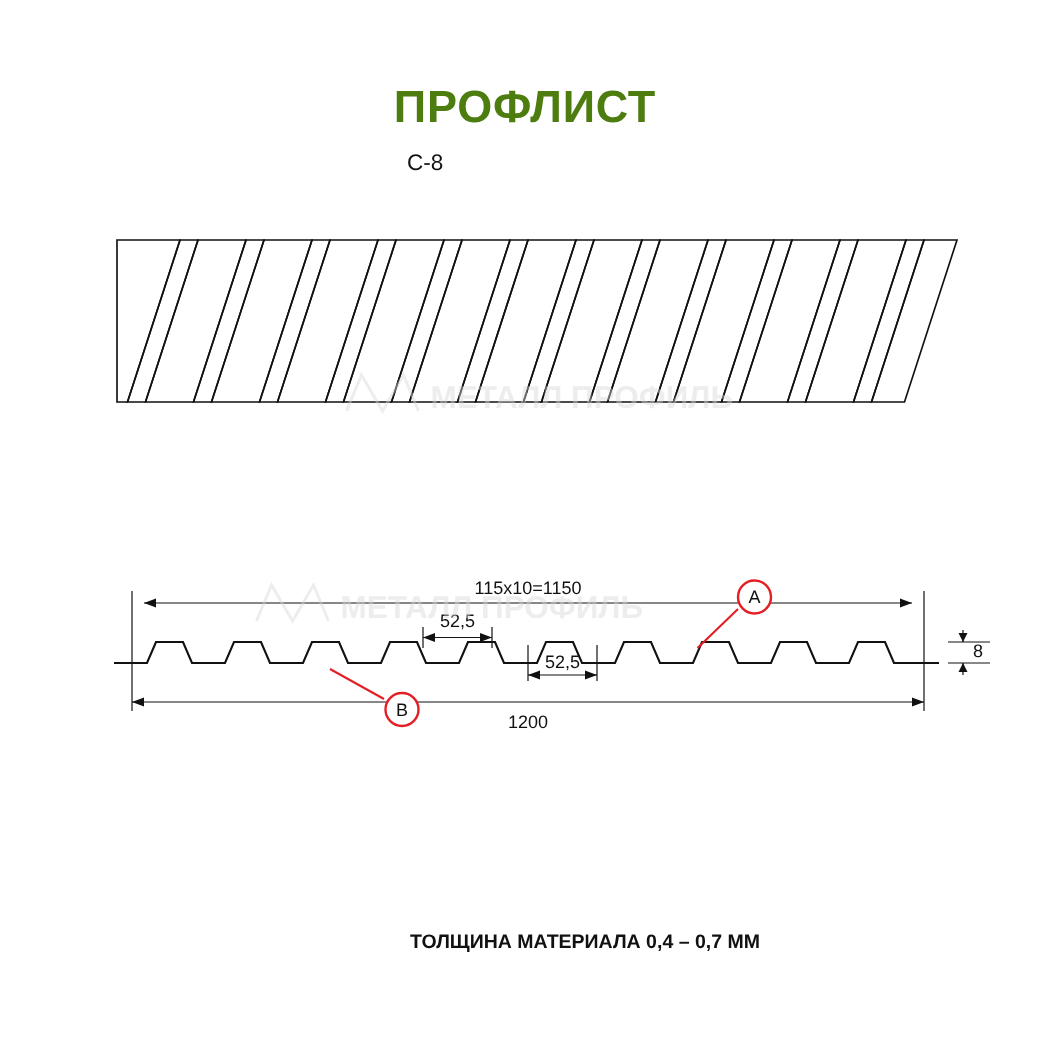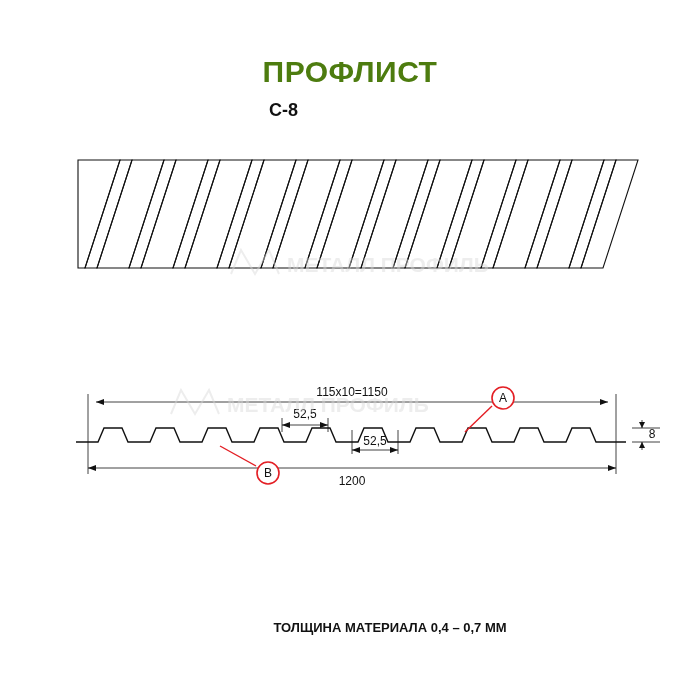--- a/index.html
+++ b/index.html
@@ -30,22 +30,22 @@
     font-weight: bold;
     letter-spacing: 0.5px;
     color: #4d7c0f;
   }
   .subtitle {
     position: absolute;
     top: 100px;
     left: 0;
     width: 567px;
     text-align: center;
-    font-size: 18px;
-    font-weight: bold;
+    font-size: 15px;
+    font-weight: normal;
     color: #111111;
   }
   .footnote {
     position: absolute;
     top: 620px;
     left: 0;
     width: 700px;
     text-align: center;
     font-size: 13px;
     font-weight: bold;

